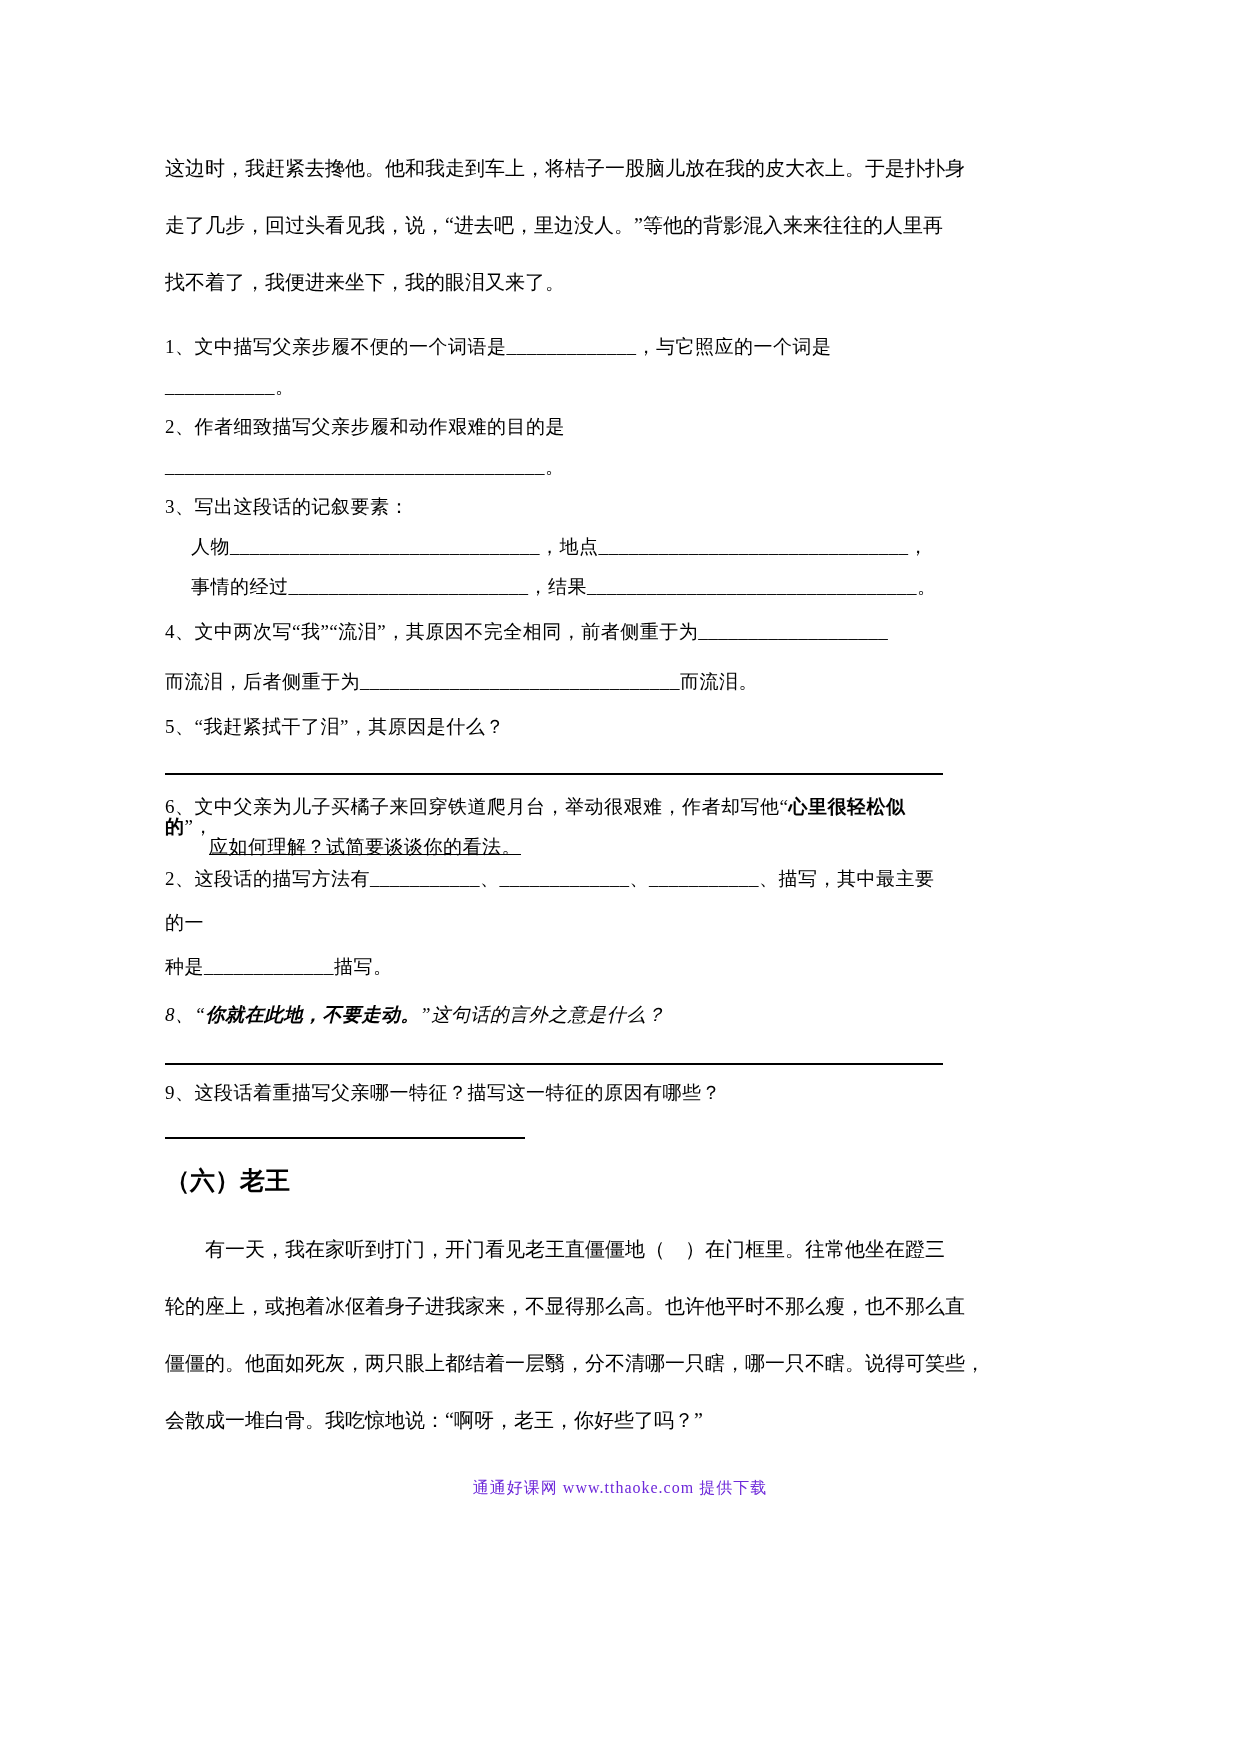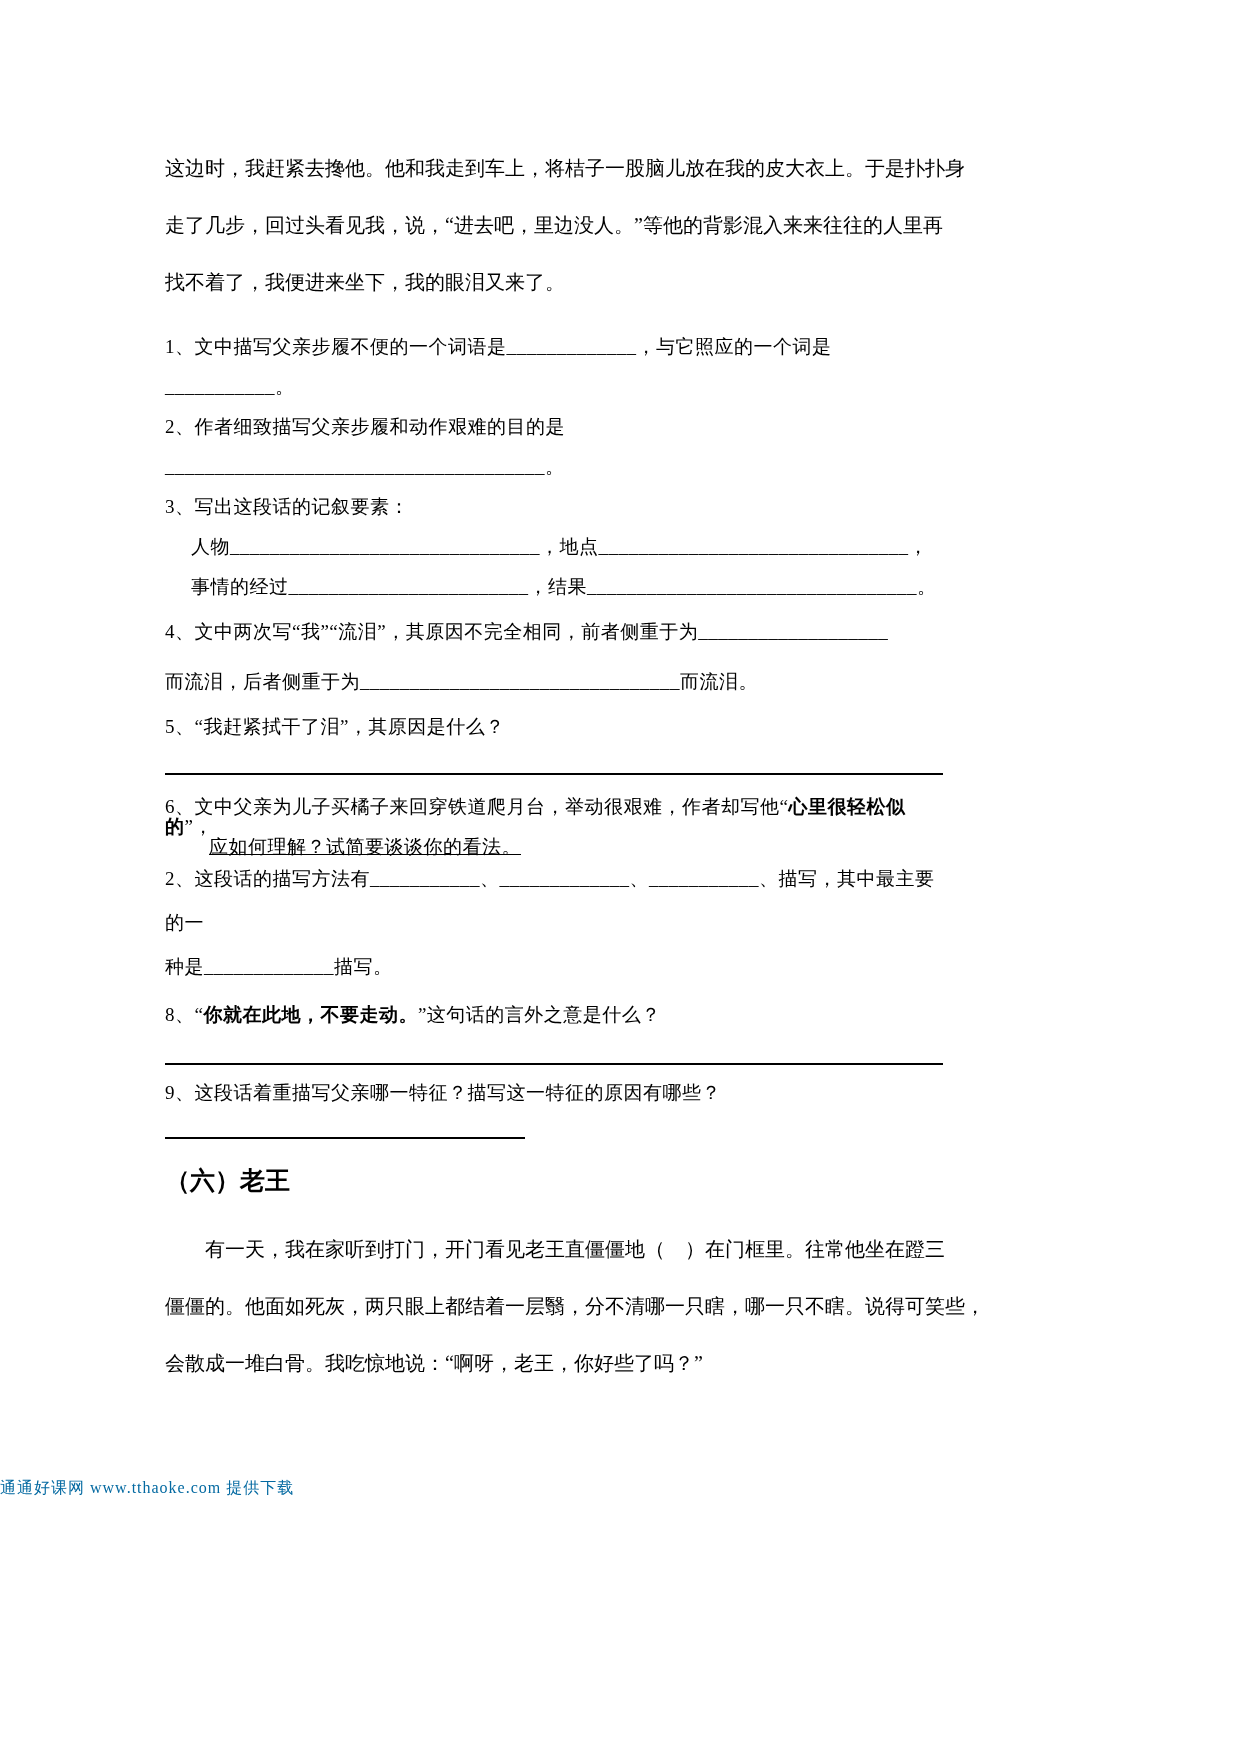--- a/index.html
+++ b/index.html
@@ -47,37 +47,38 @@
     border: none;
     border-top: 2px solid #000000;
     height: 0;
     width: 100%;
   }
   .divider.d1 { margin-top: 26px; margin-bottom: 22px; }
   .divider.d2 { margin-top: 38px; margin-bottom: 10px; }
   .divider.d3 { margin-top: 26px; width: 360px; }
   .qblock2 .q { line-height: 20px; }
   .qblock2 .q7 { line-height: 44px; }
-  .q8 { margin-top: 16px; line-height: 40px; }
+  .q8 { margin-top: 16px; line-height: 40px; font-style: italic; }
   .q9 { line-height: 36px; margin-top: 2px; }
   .section-title {
     margin-top: 22px;
     text-align: left;
     font-size: 25px;
     font-weight: bold;
     line-height: 40px;
   }
   .passage2 { margin-top: 20px; }
   .footer {
     position: absolute;
     left: 0;
     top: 1478px;
     width: 100%;
+    text-align: center;
     font-size: 16px;
-    color: #0369a1;
+    color: #6d28d9;
     letter-spacing: 1px;
   }
 </style>
 </head>
 <body>
 
 <div class="page">
   <div class="content">
 
     <div>
@@ -114,20 +115,21 @@
     <hr class="divider d2">
 
     <div class="q q9">9、这段话着重描写父亲哪一特征？描写这一特征的原因有哪些？</div>
 
     <hr class="divider d3">
 
     <div class="section-title">（六）老王</div>
 
     <div class="passage2">
       <div class="pline">　　有一天，我在家听到打门，开门看见老王直僵僵地（　）在门框里。往常他坐在蹬三</div>
+      <div class="pline">轮的座上，或抱着冰伛着身子进我家来，不显得那么高。也许他平时不那么瘦，也不那么直</div>
       <div class="pline">僵僵的。他面如死灰，两只眼上都结着一层翳，分不清哪一只瞎，哪一只不瞎。说得可笑些，</div>
       <div class="pline last">会散成一堆白骨。我吃惊地说：“啊呀，老王，你好些了吗？”</div>
     </div>
 
   </div>
 
   <div class="footer">通通好课网  www.tthaoke.com 提供下载</div>
 </div>
 
 </body></html>

